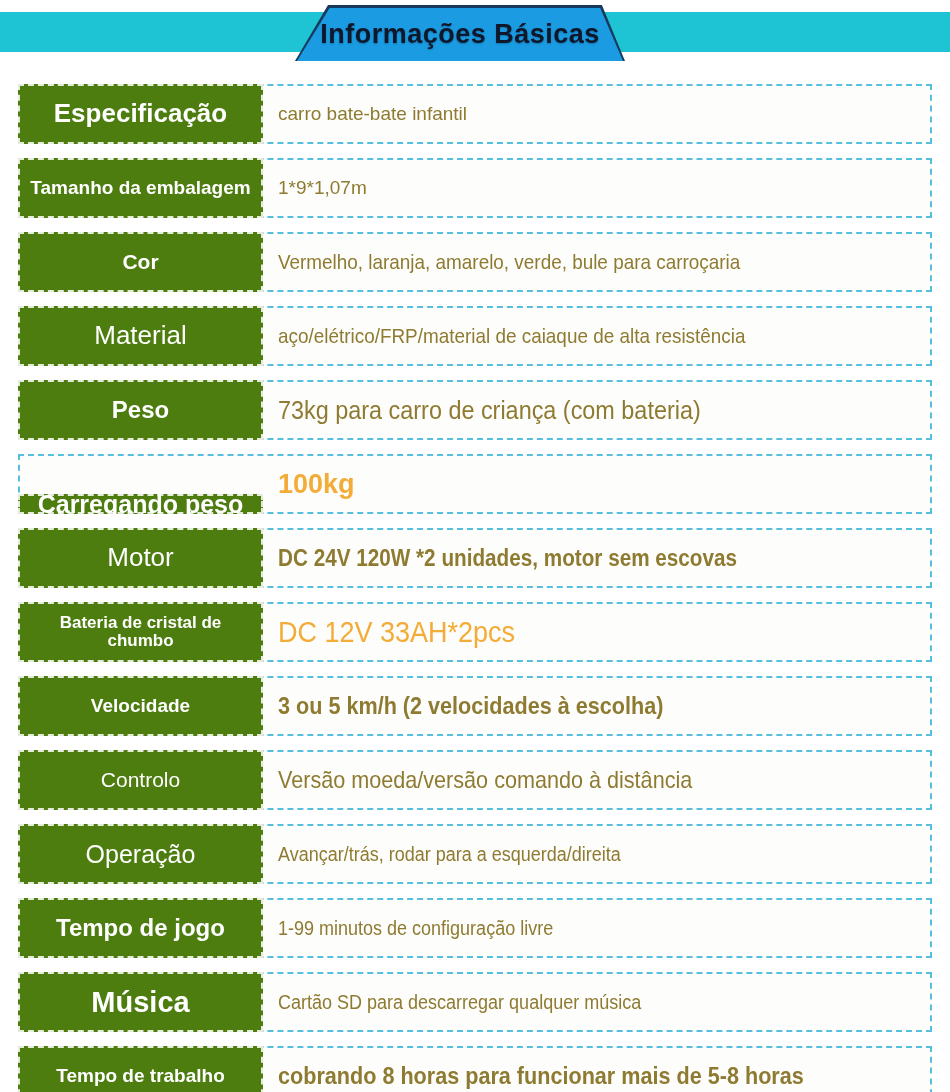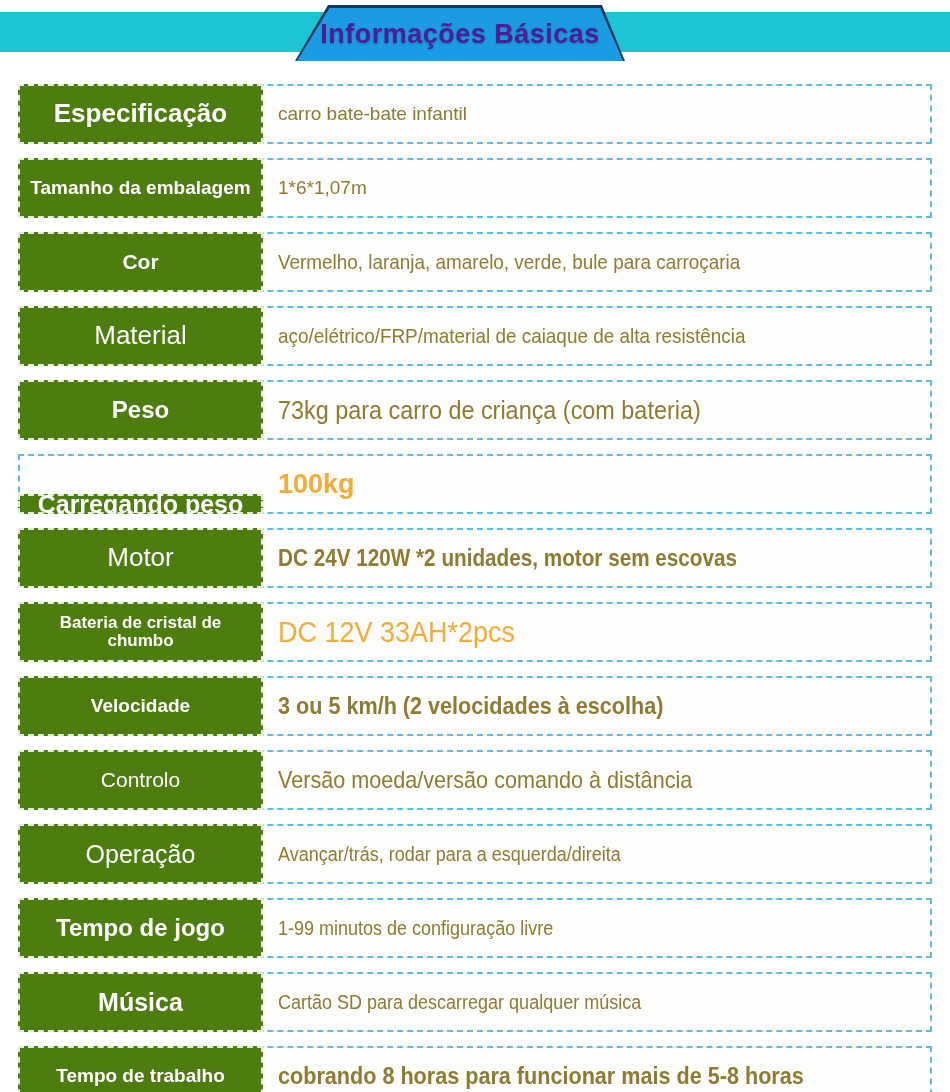--- a/index.html
+++ b/index.html
@@ -15,21 +15,21 @@
   .title-shadow{
     position:absolute;inset:0;background:#16395c;
     clip-path:polygon(10% 0,93% 0,100% 100%,0 100%);
   }
   .title-trap{
     position:absolute;left:2px;right:2px;top:3px;bottom:0;background:#1b9ce2;
     clip-path:polygon(10% 0,93% 0,100% 100%,0 100%);
     display:flex;align-items:center;justify-content:center;
   }
   .title-text{
-    color:#4c1d95;font-size:27px;font-weight:700;letter-spacing:.5px;
+    color:#0f172a;font-size:27px;font-weight:700;letter-spacing:.5px;
     text-shadow:0 1px 2px rgba(0,40,80,.35);
   }
   
   .rows{margin:16px 18px 0 18px;}
   .spec-row{
     position:relative;height:56px;border:2px dashed #58bedf;background:#fdfdfb;
     margin-bottom:14px;display:flex;align-items:center;
   }
   .spec-label{
     position:absolute;left:-2px;top:-2px;bottom:-2px;width:245px;
@@ -57,21 +57,21 @@
   </div>
 </div>
 
 <div class="rows">
     <div class="spec-row">
       <div class="spec-label" style="font-size: 26px; font-weight: 700;">Especificação</div>
       <div class="spec-value" style="font-size: 19px; font-weight: 500;"><span>carro bate-bate infantil</span></div>
     </div>
     <div class="spec-row">
       <div class="spec-label" style="font-size: 19px; font-weight: 700;">Tamanho da embalagem</div>
-      <div class="spec-value" style="font-size: 19px; font-weight: 500;"><span>1*6*1,07m</span></div>
+      <div class="spec-value" style="font-size: 19px; font-weight: 500;"><span>1*9*1,07m</span></div>
     </div>
     <div class="spec-row">
       <div class="spec-label" style="font-size: 21px; font-weight: 700;">Cor</div>
       <div class="spec-value" style="font-size: 21px; font-weight: 500;"><span class="cond">Vermelho, laranja, amarelo, verde, bule para carroçaria</span></div>
     </div>
     <div class="spec-row">
       <div class="spec-label" style="font-size: 26px; font-weight: 400;">Material</div>
       <div class="spec-value" style="font-size: 21px; font-weight: 500;"><span class="cond">aço/elétrico/FRP/material de caiaque de alta resistência</span></div>
     </div>
     <div class="spec-row">
@@ -100,20 +100,20 @@
     </div>
     <div class="spec-row">
       <div class="spec-label" style="font-size: 25px; font-weight: 400;">Operação</div>
       <div class="spec-value" style="font-size: 20px; font-weight: 500;"><span class="cond">Avançar/trás, rodar para a esquerda/direita</span></div>
     </div>
     <div class="spec-row">
       <div class="spec-label" style="font-size: 24px; font-weight: 700;">Tempo de jogo</div>
       <div class="spec-value" style="font-size: 20px; font-weight: 500;"><span class="cond">1-99 minutos de configuração livre</span></div>
     </div>
     <div class="spec-row">
-      <div class="spec-label" style="font-size: 25px; font-weight: 700;">Música</div>
+      <div class="spec-label" style="font-size: 29px; font-weight: 700;">Música</div>
       <div class="spec-value" style="font-size: 20px; font-weight: 500;"><span class="cond">Cartão SD para descarregar qualquer música</span></div>
     </div>
     <div class="spec-row">
       <div class="spec-label" style="font-size: 19px; font-weight: 700;">Tempo de trabalho</div>
       <div class="spec-value" style="font-size: 24px; font-weight: 600;"><span class="cond">cobrando 8 horas para funcionar mais de 5-8 horas</span></div>
     </div>
   </div>
 
 </body></html>

